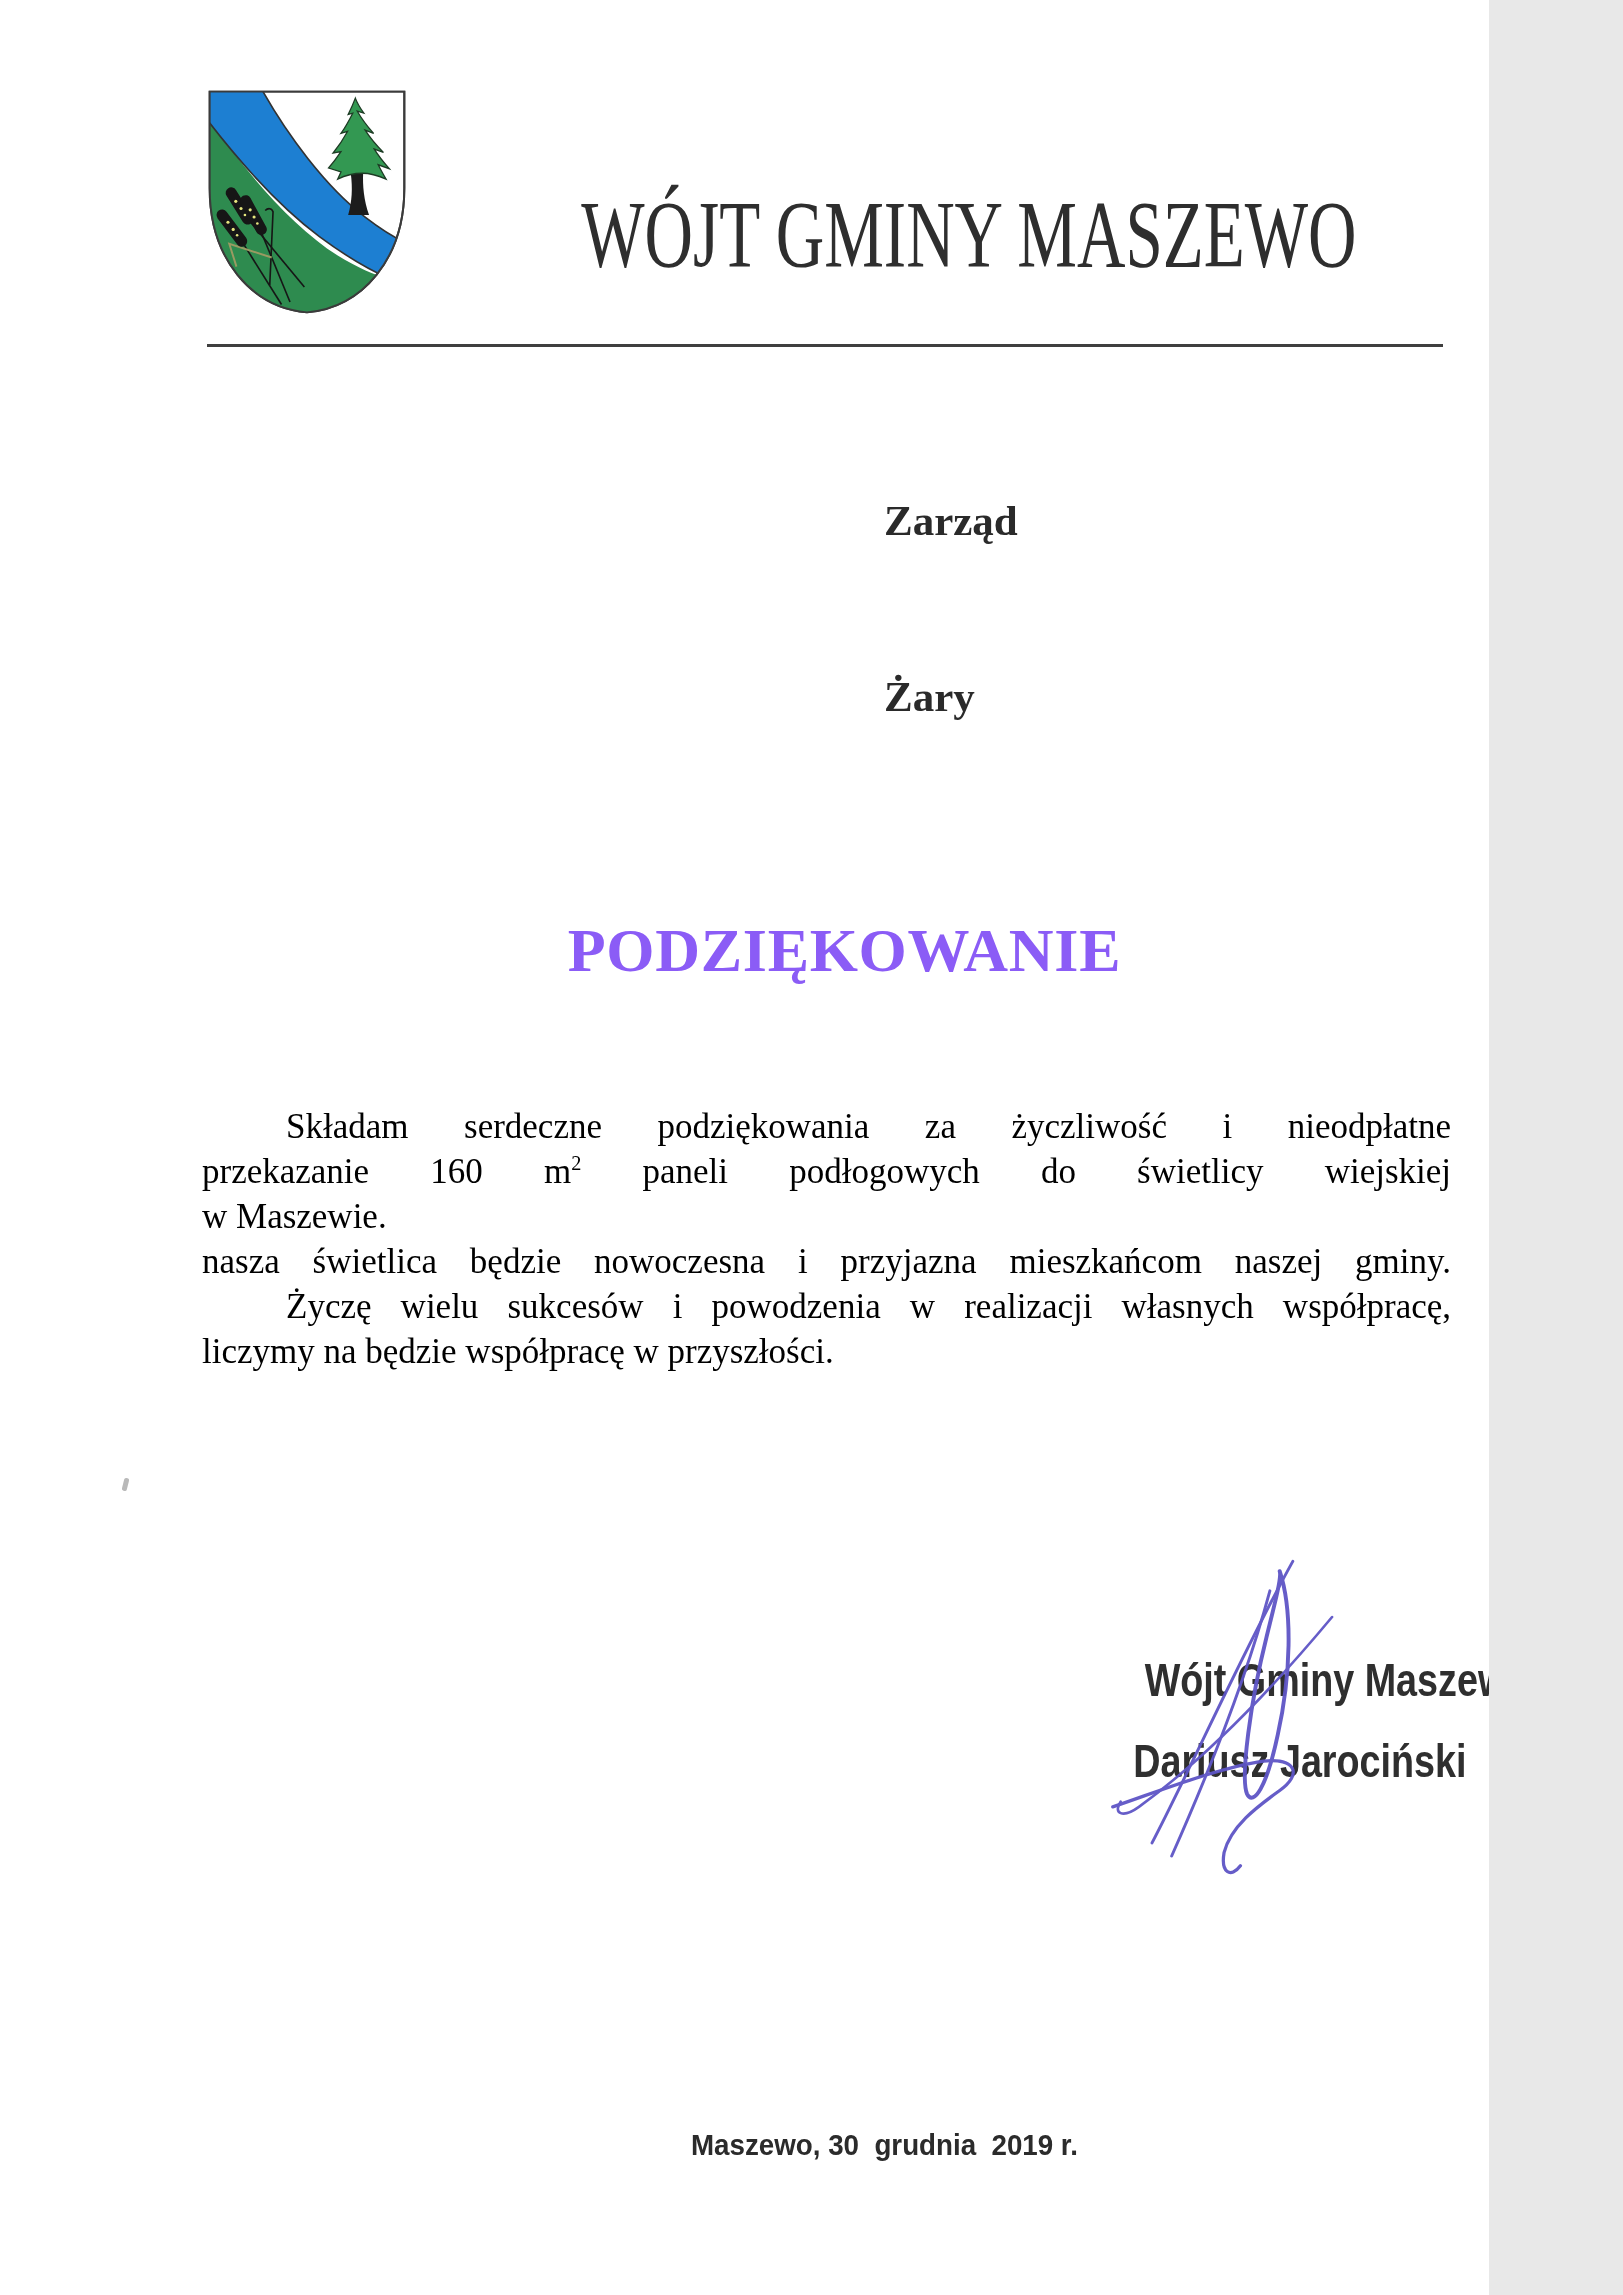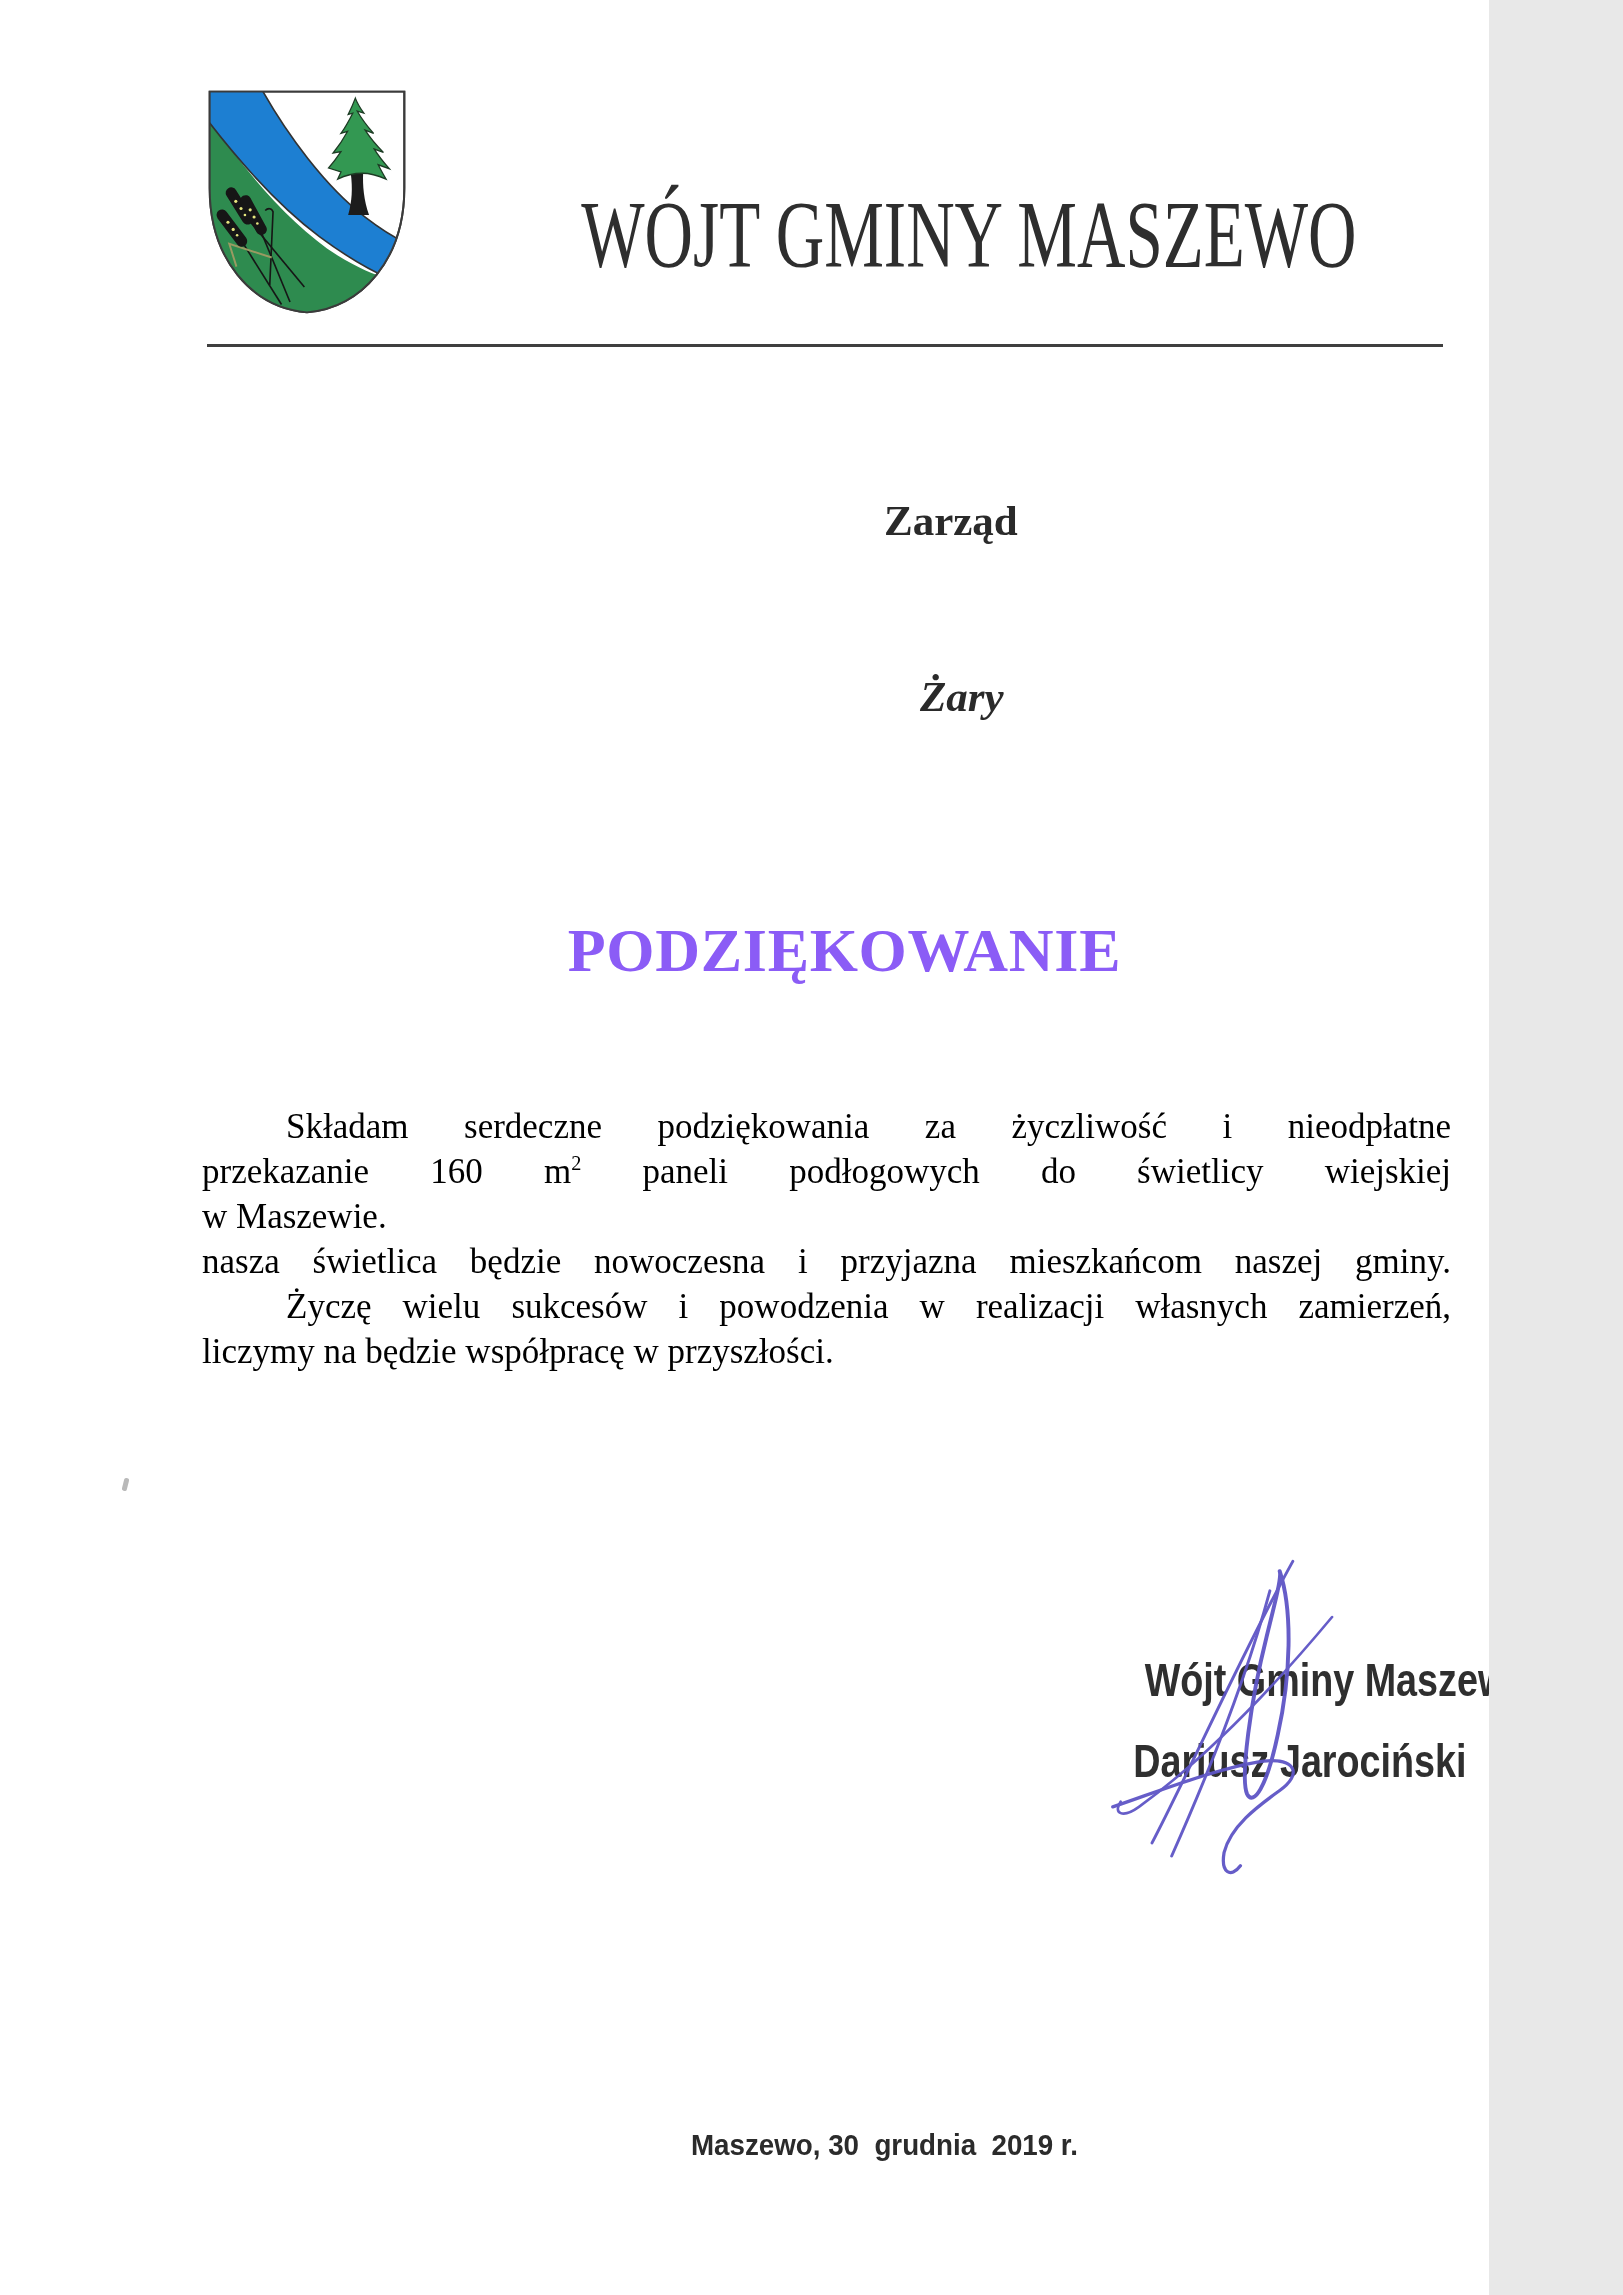--- a/index.html
+++ b/index.html
@@ -11,21 +11,21 @@
   .crest{left:207px;top:89px;width:200px;height:226px;}
   .hdr-title{left:458px;top:186px;width:1021px;height:98px;text-align:center;
              font-size:86px;line-height:98px;color:#2e2e2e;white-space:nowrap;}
   .hdr-title .squeeze{display:inline-block;transform:scale(0.78,1.10);transform-origin:center;}
   .rule{left:207px;top:344px;width:1236px;height:2.6px;background:#3f3f3f;}
 
   
   .rcpt{font-weight:bold;font-size:43px;line-height:46px;color:#2a2a2a;white-space:pre;margin-top:12px;}
   .rcpt1{left:884px;top:486px;}
   .rcpt2{left:884px;top:589px;}
-  .rcpt3{left:920px;top:662px;font-style:italic;}
+  .rcpt3{left:884px;top:662px;}
 
   
   .doc-title{left:563px;top:915px;width:563px;text-align:center;font-weight:bold;
              font-size:62px;letter-spacing:0.7px;color:#8b5cf6;white-space:nowrap;}
 
   
   .body-block{left:202px;top:1104px;width:1249px;font-size:35px;line-height:45px;color:#000000;}
   .jline{text-align:justify;text-align-last:justify;}
   .lline{text-align:left;}
   .indent{text-indent:84px;}
@@ -104,21 +104,21 @@
   <div class="abs rcpt rcpt1">Zarząd</div>
   <div class="abs rcpt rcpt3">Żary</div>
 
   <div class="abs doc-title">PODZIĘKOWANIE</div>
 
   <div class="abs body-block">
     <div class="jline indent">Składam serdeczne podziękowania za życzliwość i nieodpłatne</div>
     <div class="jline"><span>przekazanie 160 m</span><sup>2</sup><span> paneli podłogowych do świetlicy wiejskiej</span></div>
     <div class="lline">w Maszewie.</div>
     <div class="jline">nasza świetlica będzie nowoczesna i przyjazna mieszkańcom naszej gminy.</div>
-    <div class="jline indent">Życzę wielu sukcesów i powodzenia w realizacji własnych zamierzeń,</div>
+    <div class="jline indent">Życzę wielu sukcesów i powodzenia w realizacji własnych współpracę,</div>
     <div class="lline">liczymy na będzie współpracę w przyszłości.</div>
   </div>
 
   <div class="abs sig-block">
     <div><span class="squeezeR">Wójt Gminy Maszewo</span></div>
     <div class="sig-line2"><span class="squeezeR">Dariusz Jarociński</span></div>
   </div>
 
   <svg class="abs sig-svg" viewBox="0 0 420 530">
     <g fill="none" stroke-linecap="round" stroke-linejoin="round" opacity="0.95" stroke="#5e55c6">

